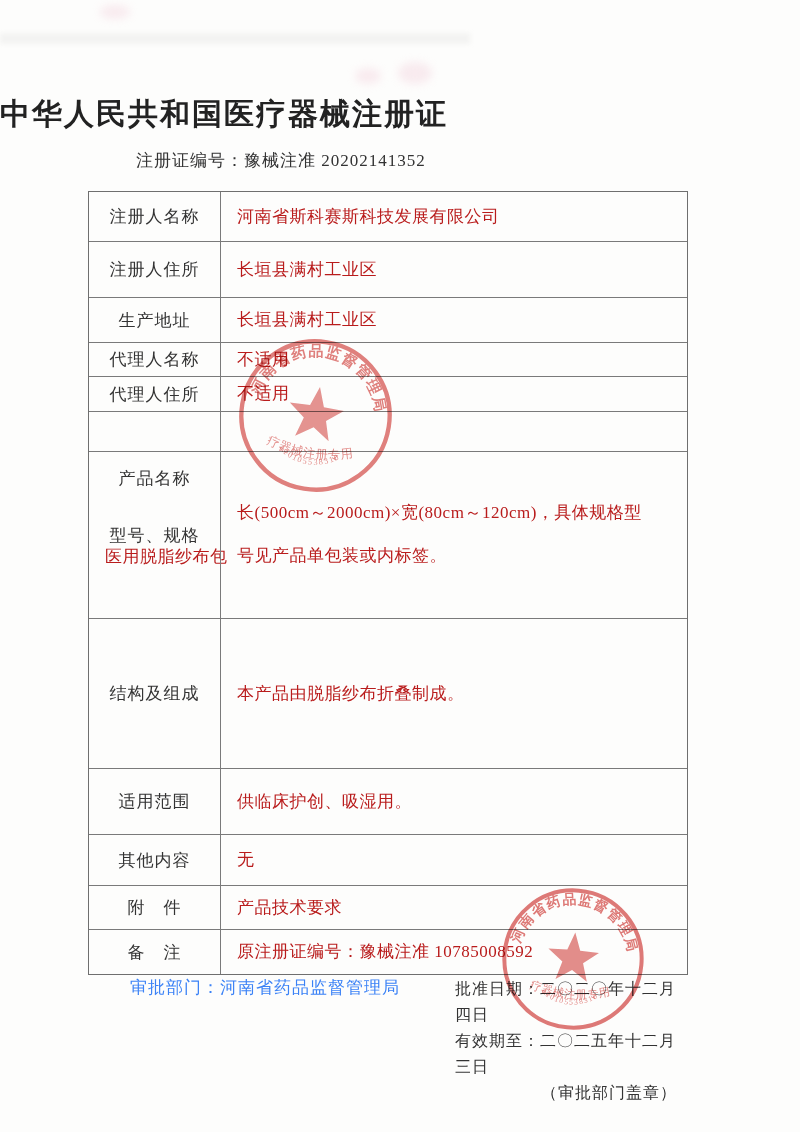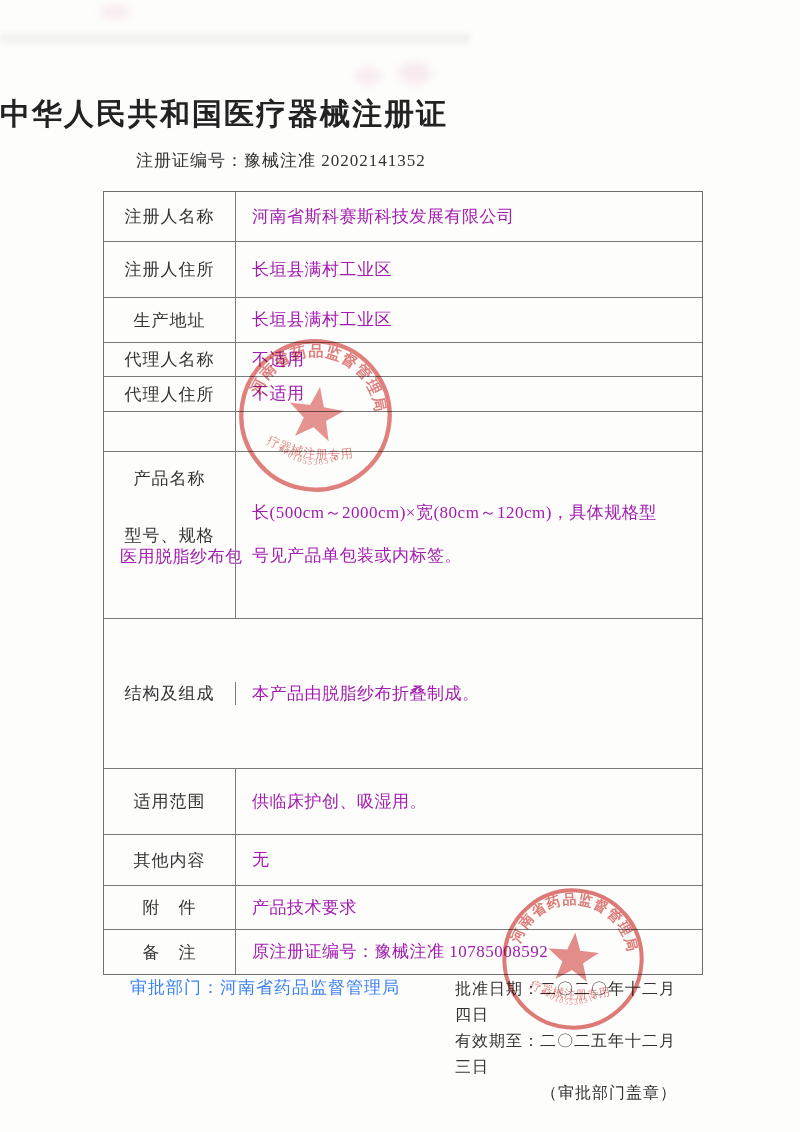--- a/index.html
+++ b/index.html
@@ -21,41 +21,41 @@
   .title{
     position:absolute;left:0;top:94px;width:800px;
     text-align:left;font-size:30px;font-weight:bold;color:#222;
     letter-spacing:2px;
   }
   .regno{
     position:absolute;left:136px;top:149px;font-size:17px;color:#333;
     letter-spacing:1px;
   }
   .cert-table{
-    position:absolute;left:103px;top:191px;width:600px;
+    position:absolute;left:88px;top:191px;width:600px;
     border:1.3px solid #6f6f6f;
     box-sizing:border-box;
     background:transparent;
   }
   .t-row{display:flex;box-sizing:border-box;}
   .t-row + .t-row{border-top:1px solid #7a7a7a;}
   .t-label{
     width:132px;flex:0 0 132px;box-sizing:border-box;
     border-right:1px solid #7a7a7a;
     display:flex;align-items:center;justify-content:center;
     font-size:17px;color:#333;letter-spacing:1px;text-align:center;
   }
   .t-value{
     flex:1;display:flex;align-items:center;
-    padding:0 14px 0 16px;font-size:17px;color:#a21caf;
+    padding:0 14px 0 16px;font-size:17px;color:#b91c1c;
     letter-spacing:0.5px;line-height:1.5;
   }
   .r1{height:49px;} .r2{height:56px;} .r3{height:45px;}
   .r4{height:34px;} .r5{height:35px;} .r6{height:40px;flex-direction:column;}
-  .r7{height:167px;} .r8{height:150px;align-items:center;} .r9{height:66px;}
+  .r7{height:167px;} .r8{height:150px;} .r9{height:66px;}
   .r10{height:44px;} .r11{height:51px;} .r12{height:45px;}
   .r7 .t-value{align-items:flex-start;padding-top:40px;line-height:2.5;padding-right:30px;}
 
   .footer-left{
     position:absolute;left:130px;top:976px;font-size:17px;color:#3b82f6;letter-spacing:1px;
   }
   .footer-right{
     position:absolute;left:455px;top:976px;width:236px;font-size:16px;color:#333;
     letter-spacing:1px;line-height:1.62;
   }

